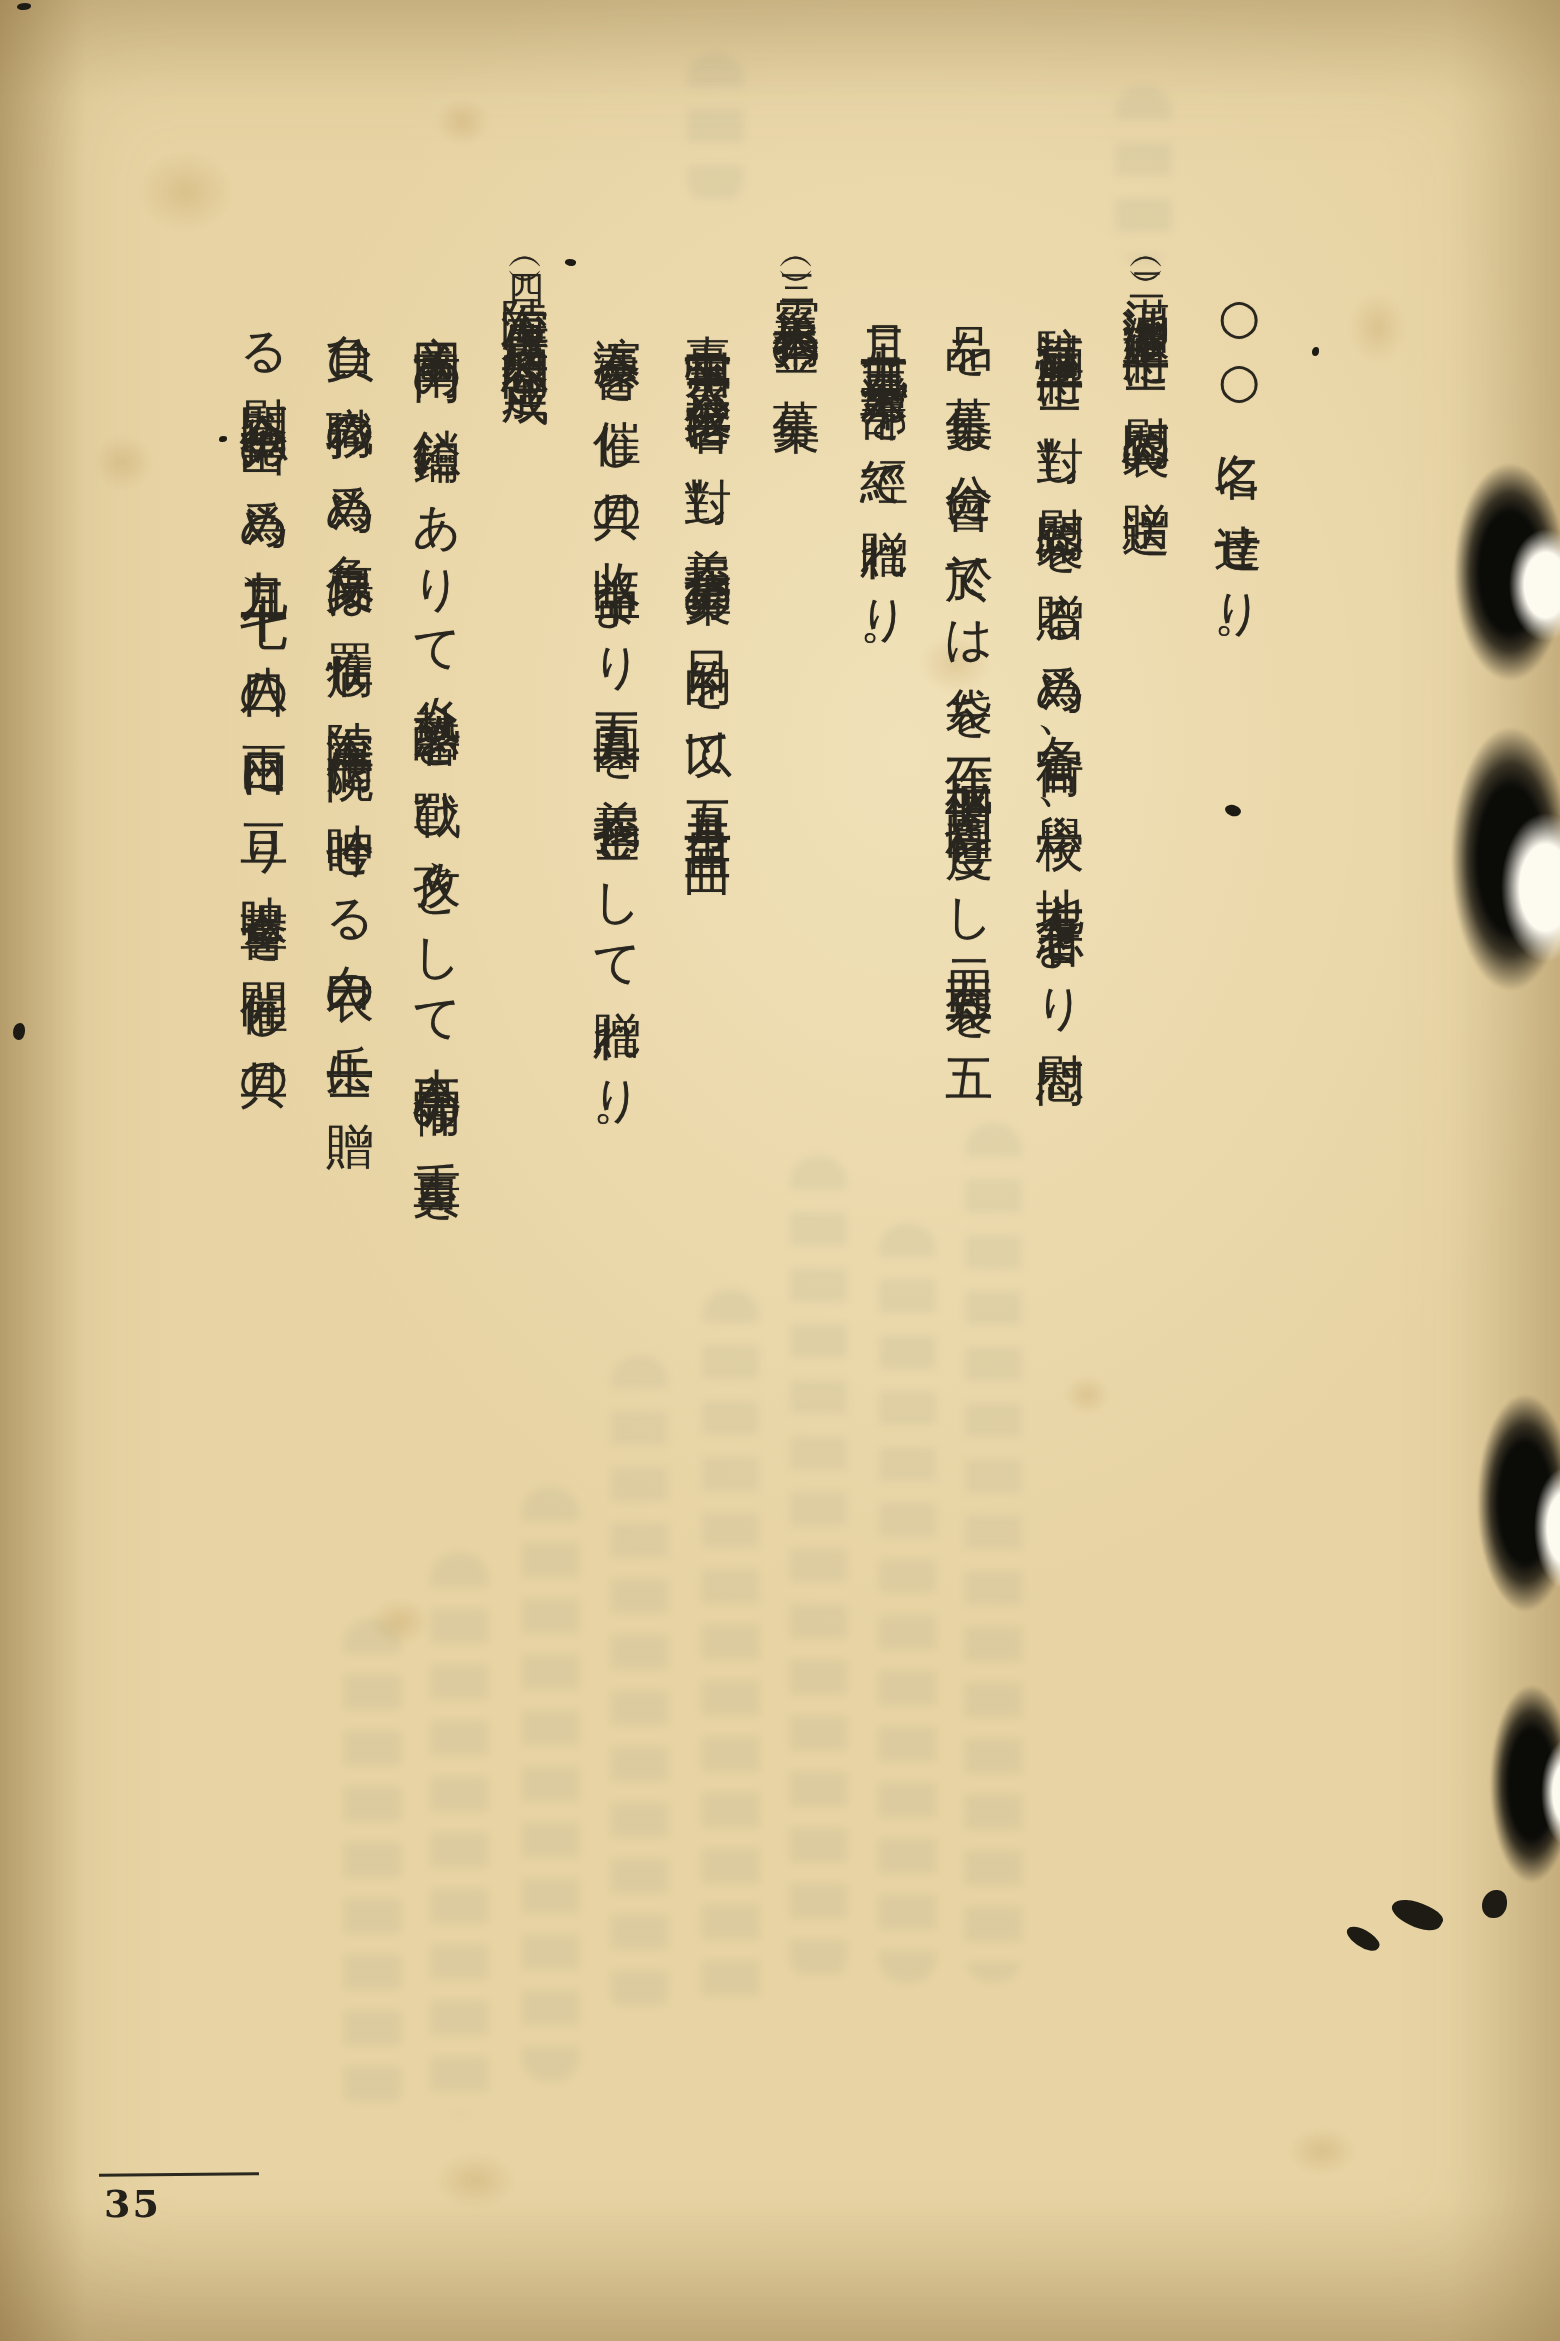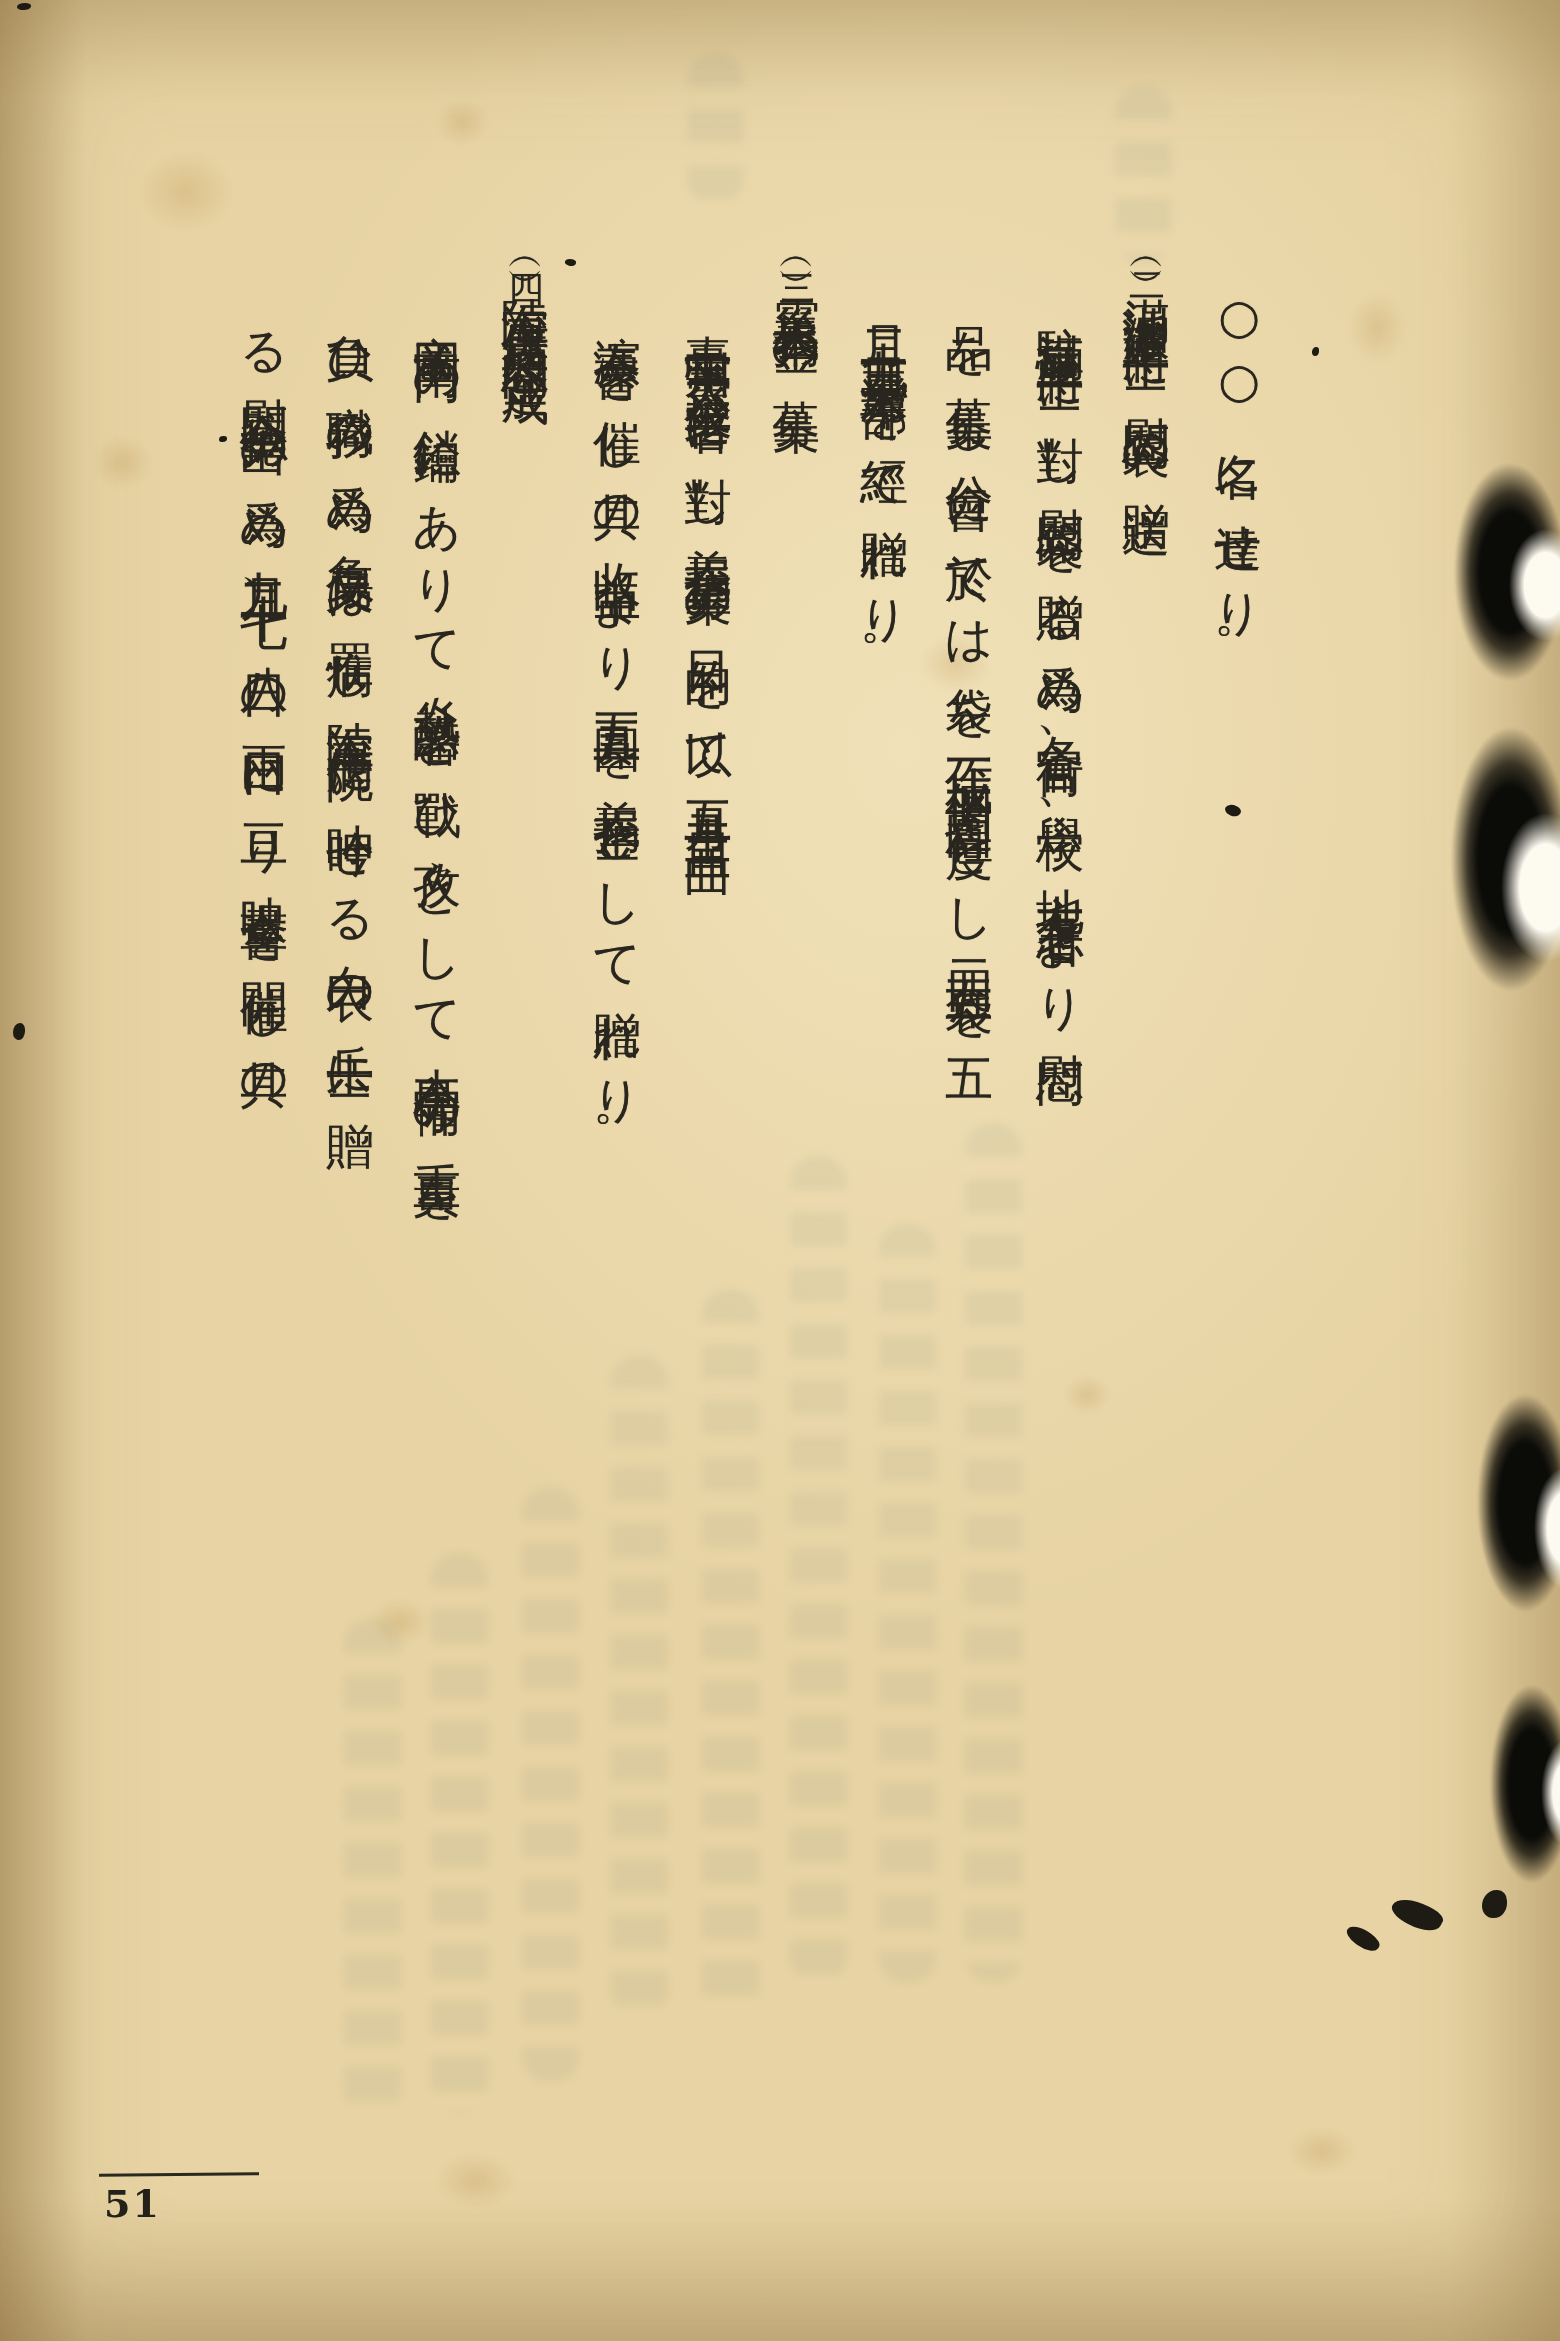--- a/index.html
+++ b/index.html
@@ -150,16 +150,16 @@
   <div class="speck" style="left:1391px;top:1902px;width:52px;height:25px;transform:rotate(28deg);border-radius:70% 30% 60% 40%;"></div>
   <div class="speck" style="left:1482px;top:1890px;width:25px;height:28px;"></div>
   <div class="speck" style="left:13.2px;top:1023px;width:12px;height:17px;"></div>
   <div class="speck" style="left:1225px;top:805px;width:16px;height:10.6px;transform:rotate(25deg);"></div>
   <div class="speck" style="left:1312px;top:347px;width:7.3px;height:8.6px;"></div>
   <div class="speck" style="left:565px;top:259px;width:11.2px;height:6.6px;transform:rotate(15deg);"></div>
   <div class="speck" style="left:219px;top:436px;width:8px;height:6px;"></div>
   <div class="speck" style="left:16.5px;top:3.3px;width:14.5px;height:6.6px;"></div>
 
   <div class="footer-rule"></div>
-  <div class="page-number">51</div>
+  <div class="page-number">35</div>
 
 </div>
 
 
 </body></html>

